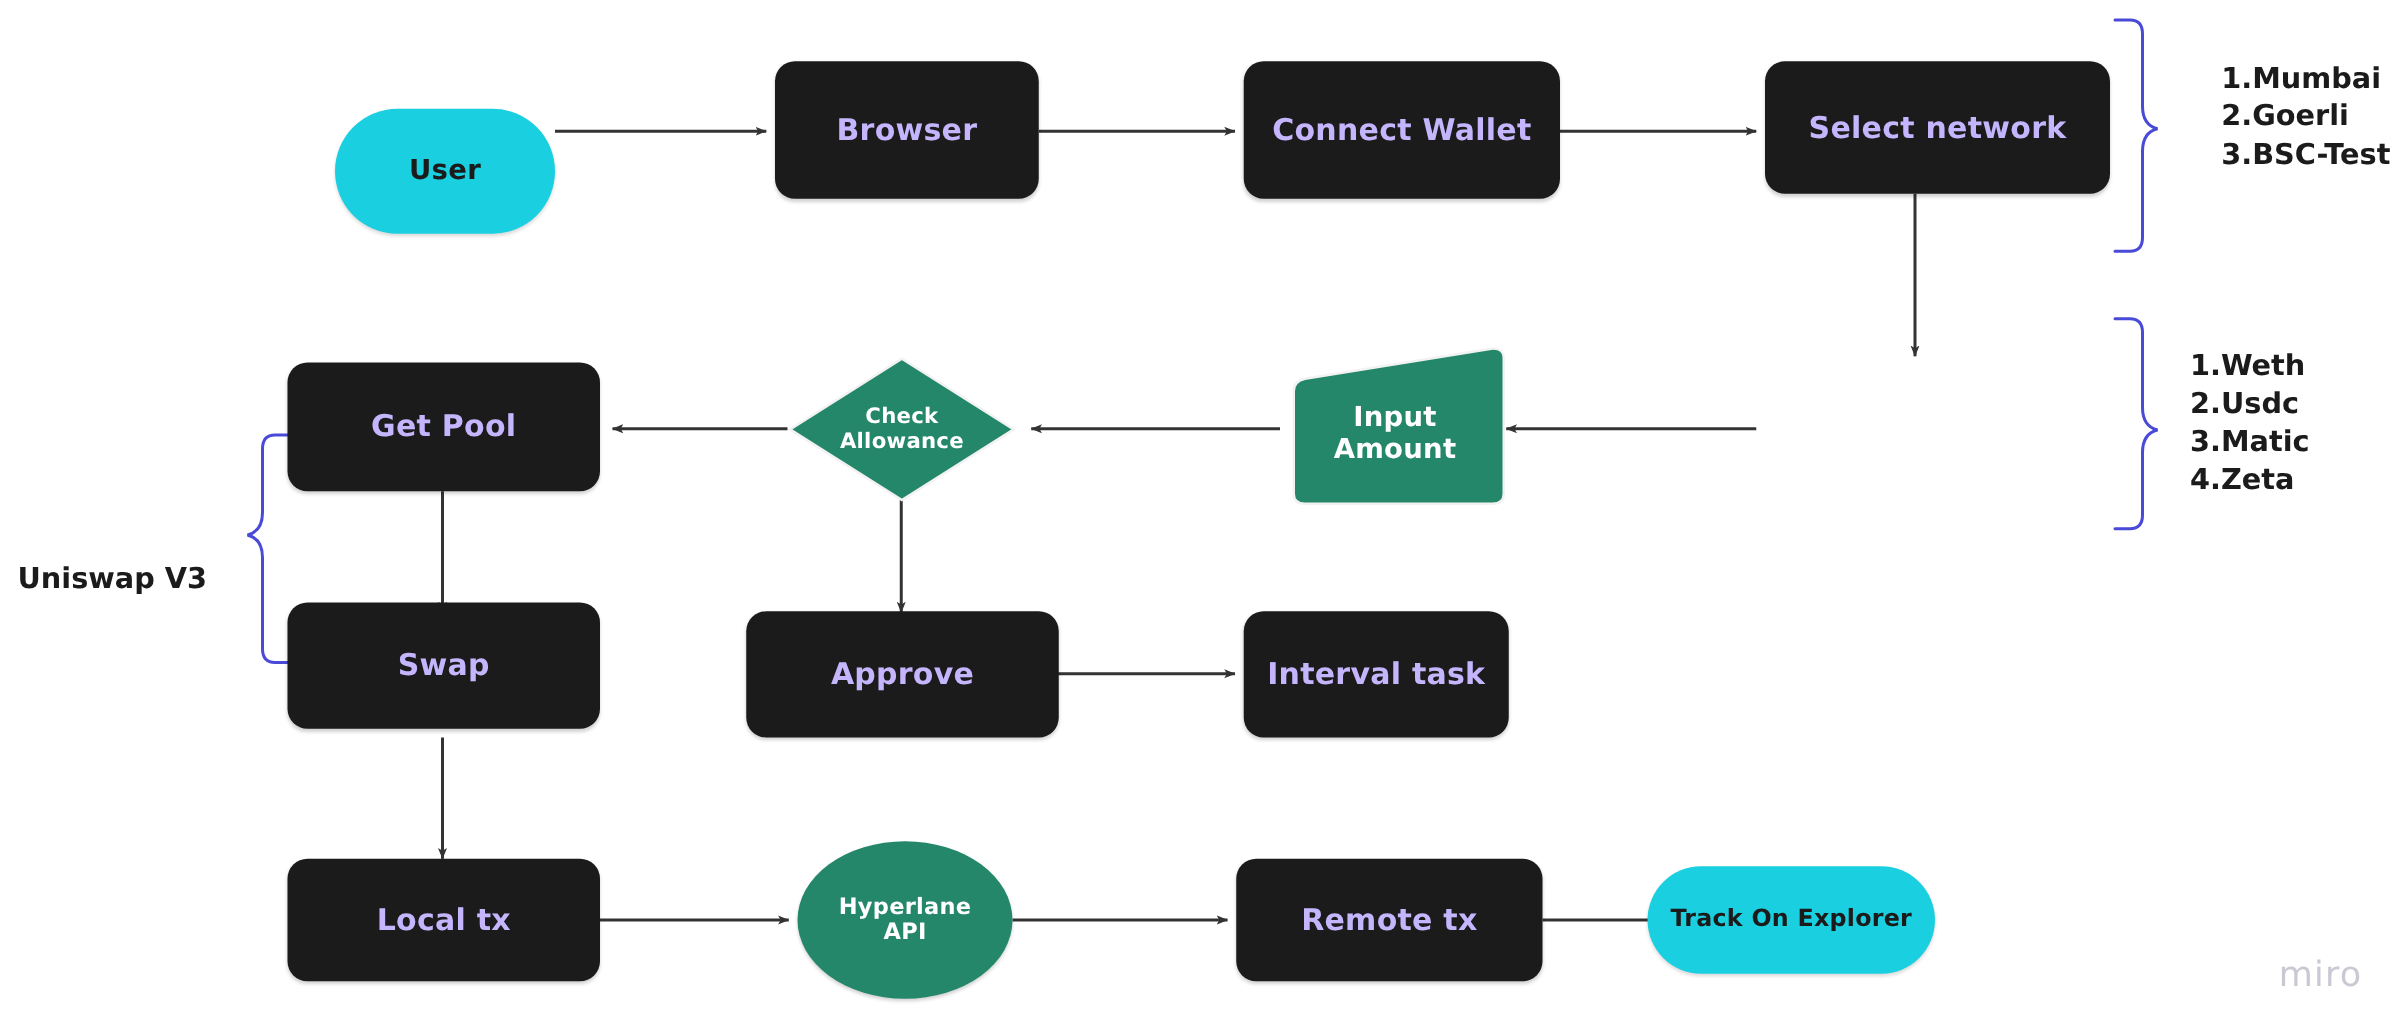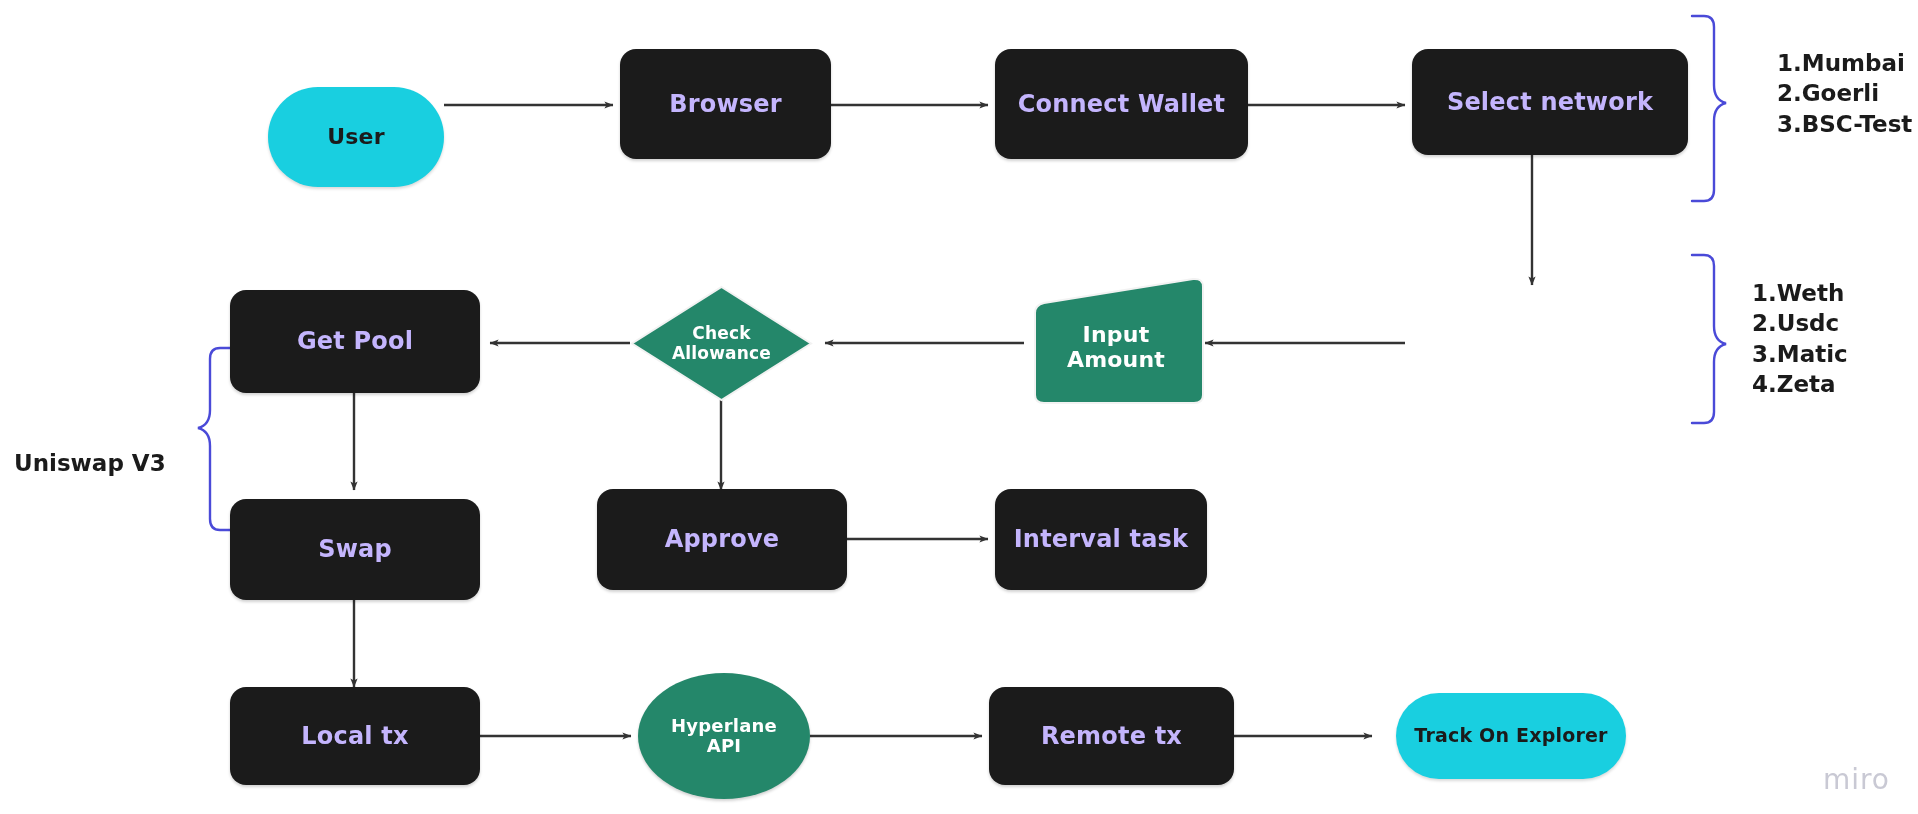--- a/index.html
+++ b/index.html
@@ -172,21 +172,21 @@
   </div>
 
 
   <div class="brace-label" style="left:1752px; top:278px; font-size:23px;">1.Weth
 2.Usdc
 3.Matic
 4.Zeta</div>
 
   <div class="brace-label" style="left:14px; top:416px; font-size:23px;margin-top:32px;">Uniswap V3</div>
 
-  <div class="node node-dark" style="left:230px; top:499px; width:250px; height:101px; font-size:24px;">
+  <div class="node node-dark" style="left:230px; top:482px; width:250px; height:101px; font-size:24px;">
     <span>Swap</span>
   </div>
 
   <div class="node node-dark" style="left:597px; top:489px; width:250px; height:101px; font-size:24px;">
     <span>Approve</span>
   </div>
 
   <div class="node node-dark" style="left:995px; top:489px; width:212px; height:101px; font-size:24px;justify-content:center;">
     <span>Interval task</span>
   </div>
@@ -199,19 +199,19 @@
     <div class="shape-label">
       <div>Hyperlane</div>
       <div>API</div>
     </div>
   </div>
 
   <div class="node node-dark" style="left:989px; top:687px; width:245px; height:98px; font-size:24px;">
     <span>Remote tx</span>
   </div>
 
-  <div class="node node-cyan" style="left:1396px; top:693px; width:230px; height:86px; font-size:19px;">
+  <div class="node node-cyan" style="left:1318px; top:693px; width:230px; height:86px; font-size:19px;">
     <span>Track On Explorer</span>
   </div>
 
   <div class="watermark">miro</div>
 
 </div>
 
 </body></html>

